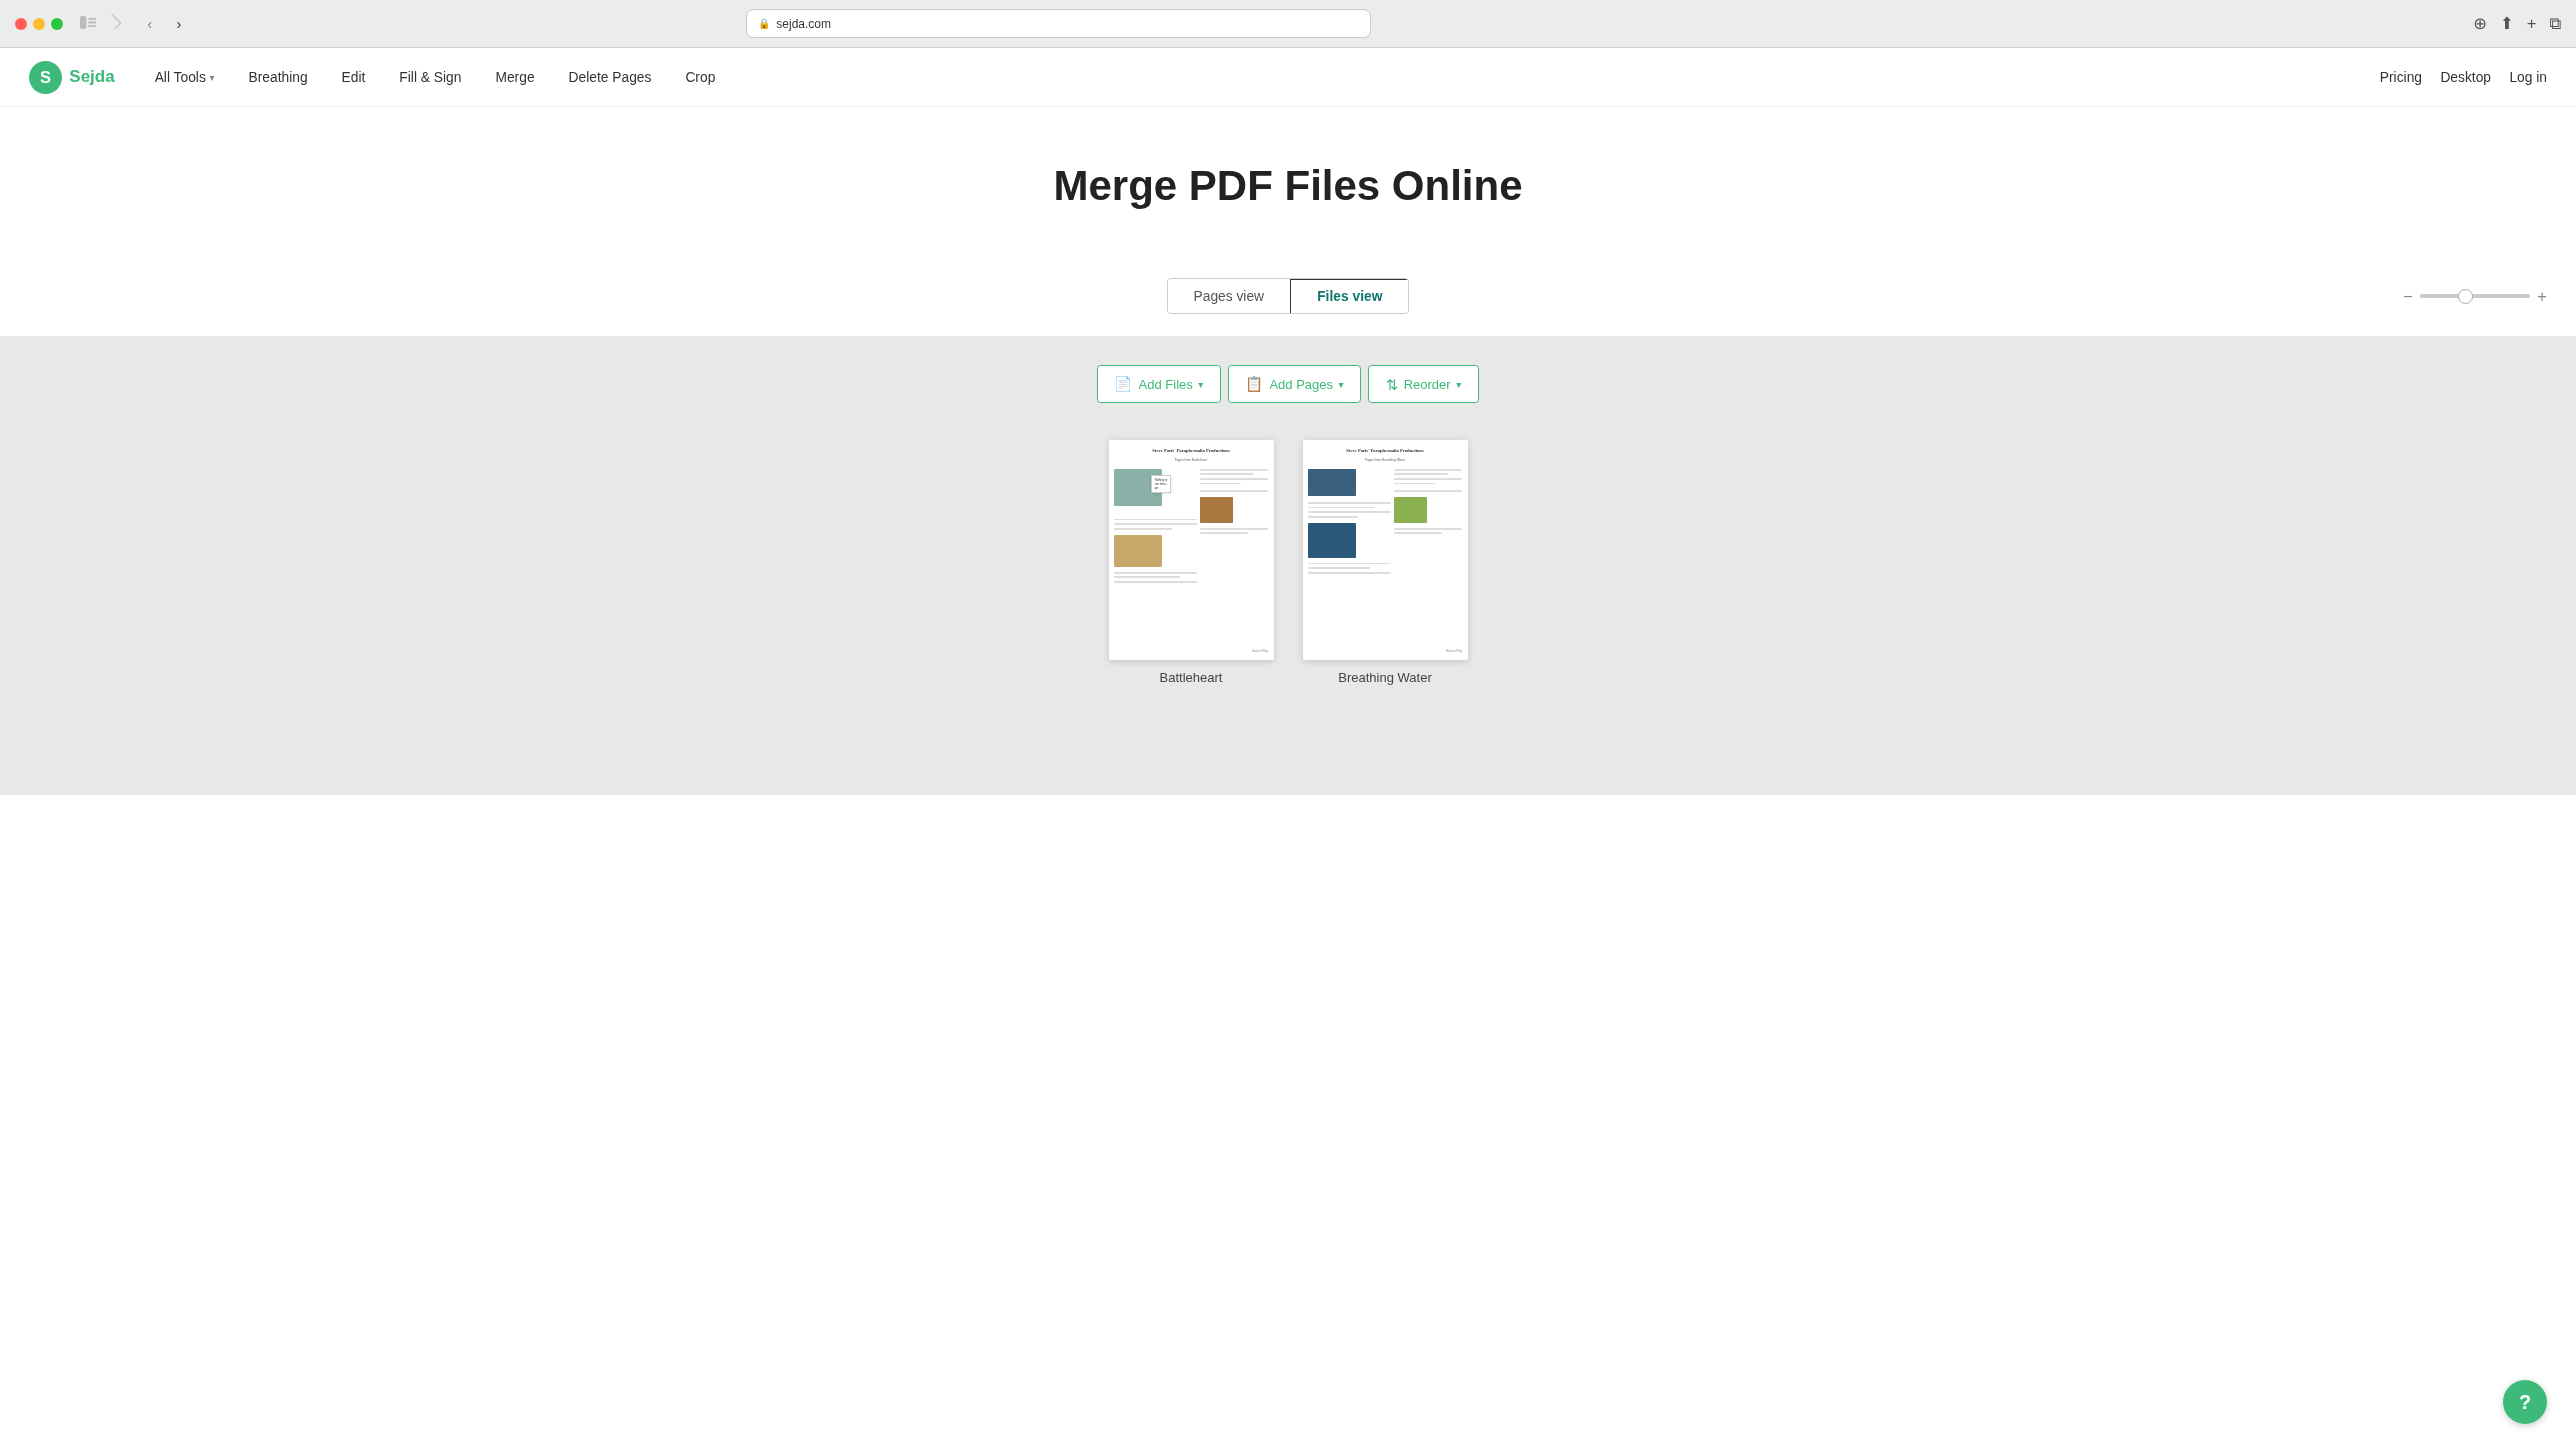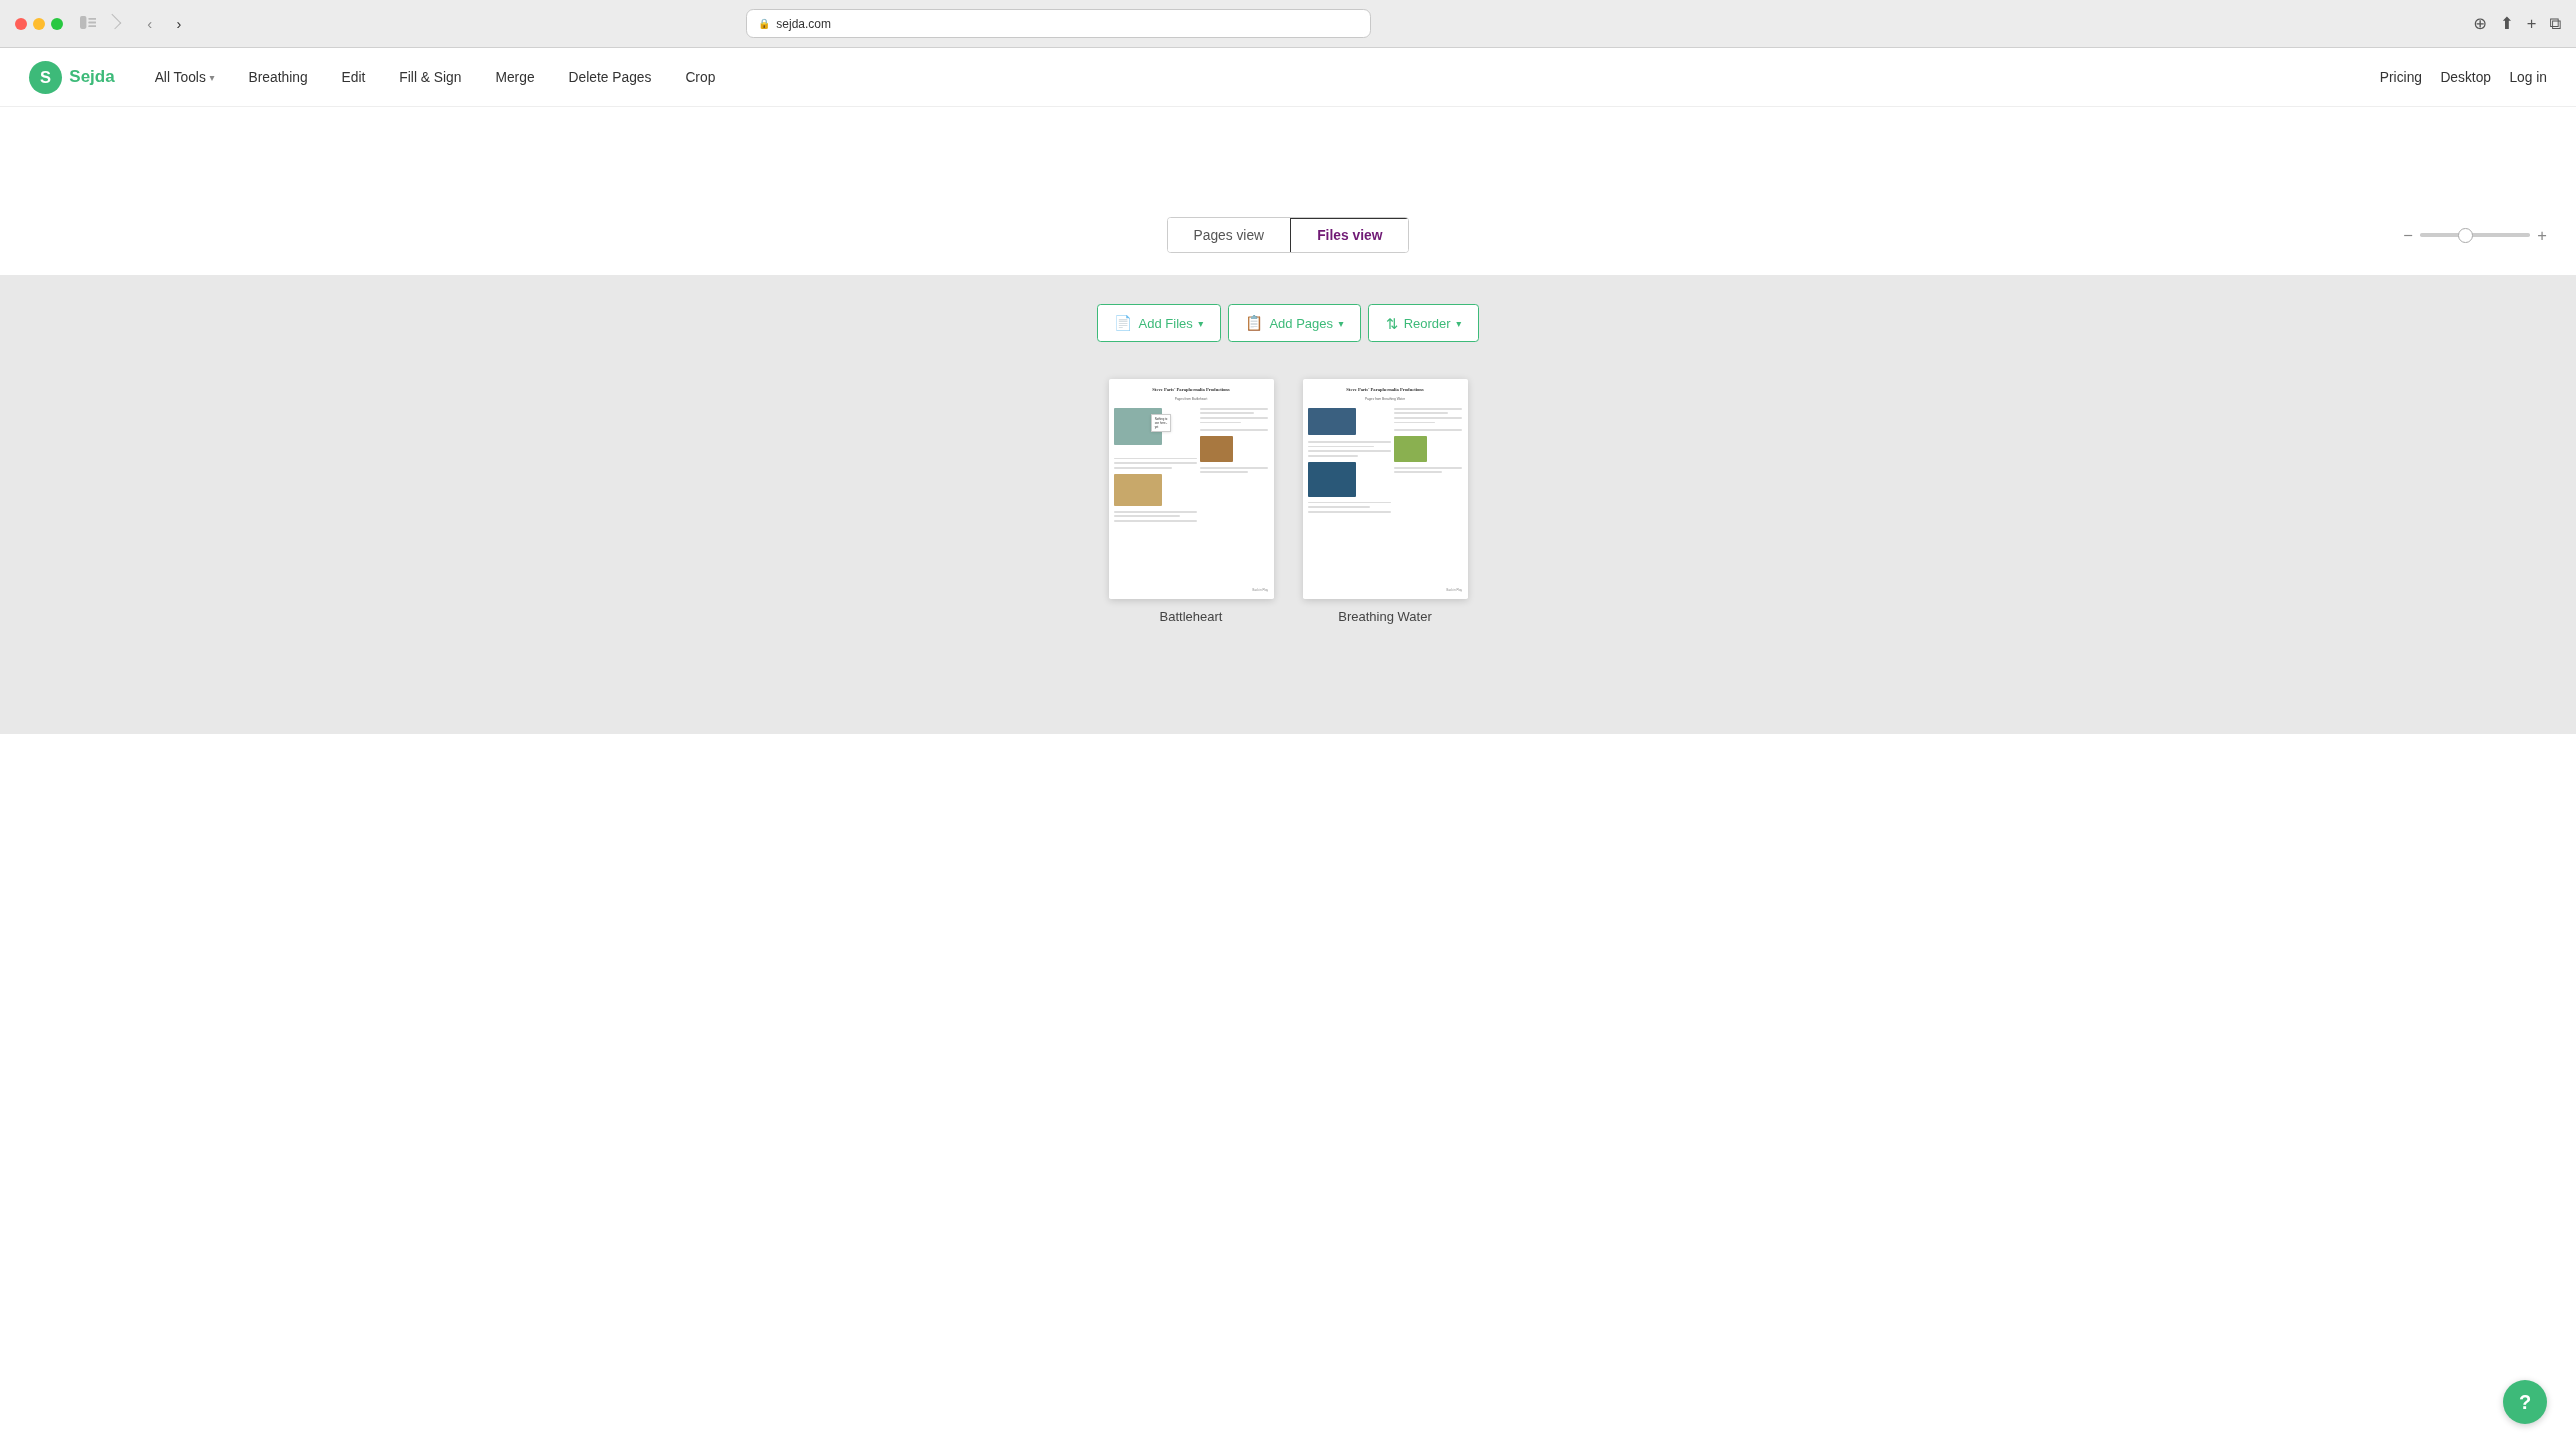--- a/index.html
+++ b/index.html
@@ -101,21 +101,21 @@
       padding: 9.2px 26px;
       font-size: 13.8px;
       cursor: pointer;
       background: #fff;
       color: #555;
       border: none;
       outline: none;
     }
     .view-btn.active {
       background: #fff;
-      color: #701a75;
+      color: #0f766e;
       font-weight: 600;
       border: 1.8px solid #333;
       margin: -0.9px;
     }
     .view-btn:not(.active) { border-right: 0.9px solid #ccc; }
 
     .zoom-controls {
       position: absolute;
       right: 29px;
       display: flex;
@@ -329,20 +329,21 @@
     </a>
   </div>
   <div class="nav-right">
     <a class="nav-right-link">Pricing</a>
     <a class="nav-right-link">Desktop</a>
     <a class="nav-right-link">Log in</a>
   </div>
 </nav>
 
 <section class="hero">
+  <h1 class="hero-title">Merge PDF Files Online</h1>
 </section>
 
 <div class="view-toggle-bar">
   <div class="view-toggle">
     <button class="view-btn">Pages view</button>
     <button class="view-btn active">Files view</button>
   </div>
   <div class="zoom-controls">
     <button class="zoom-btn">−</button>
     <input type="range" class="zoom-slider" min="0" max="100" value="40" style="">

